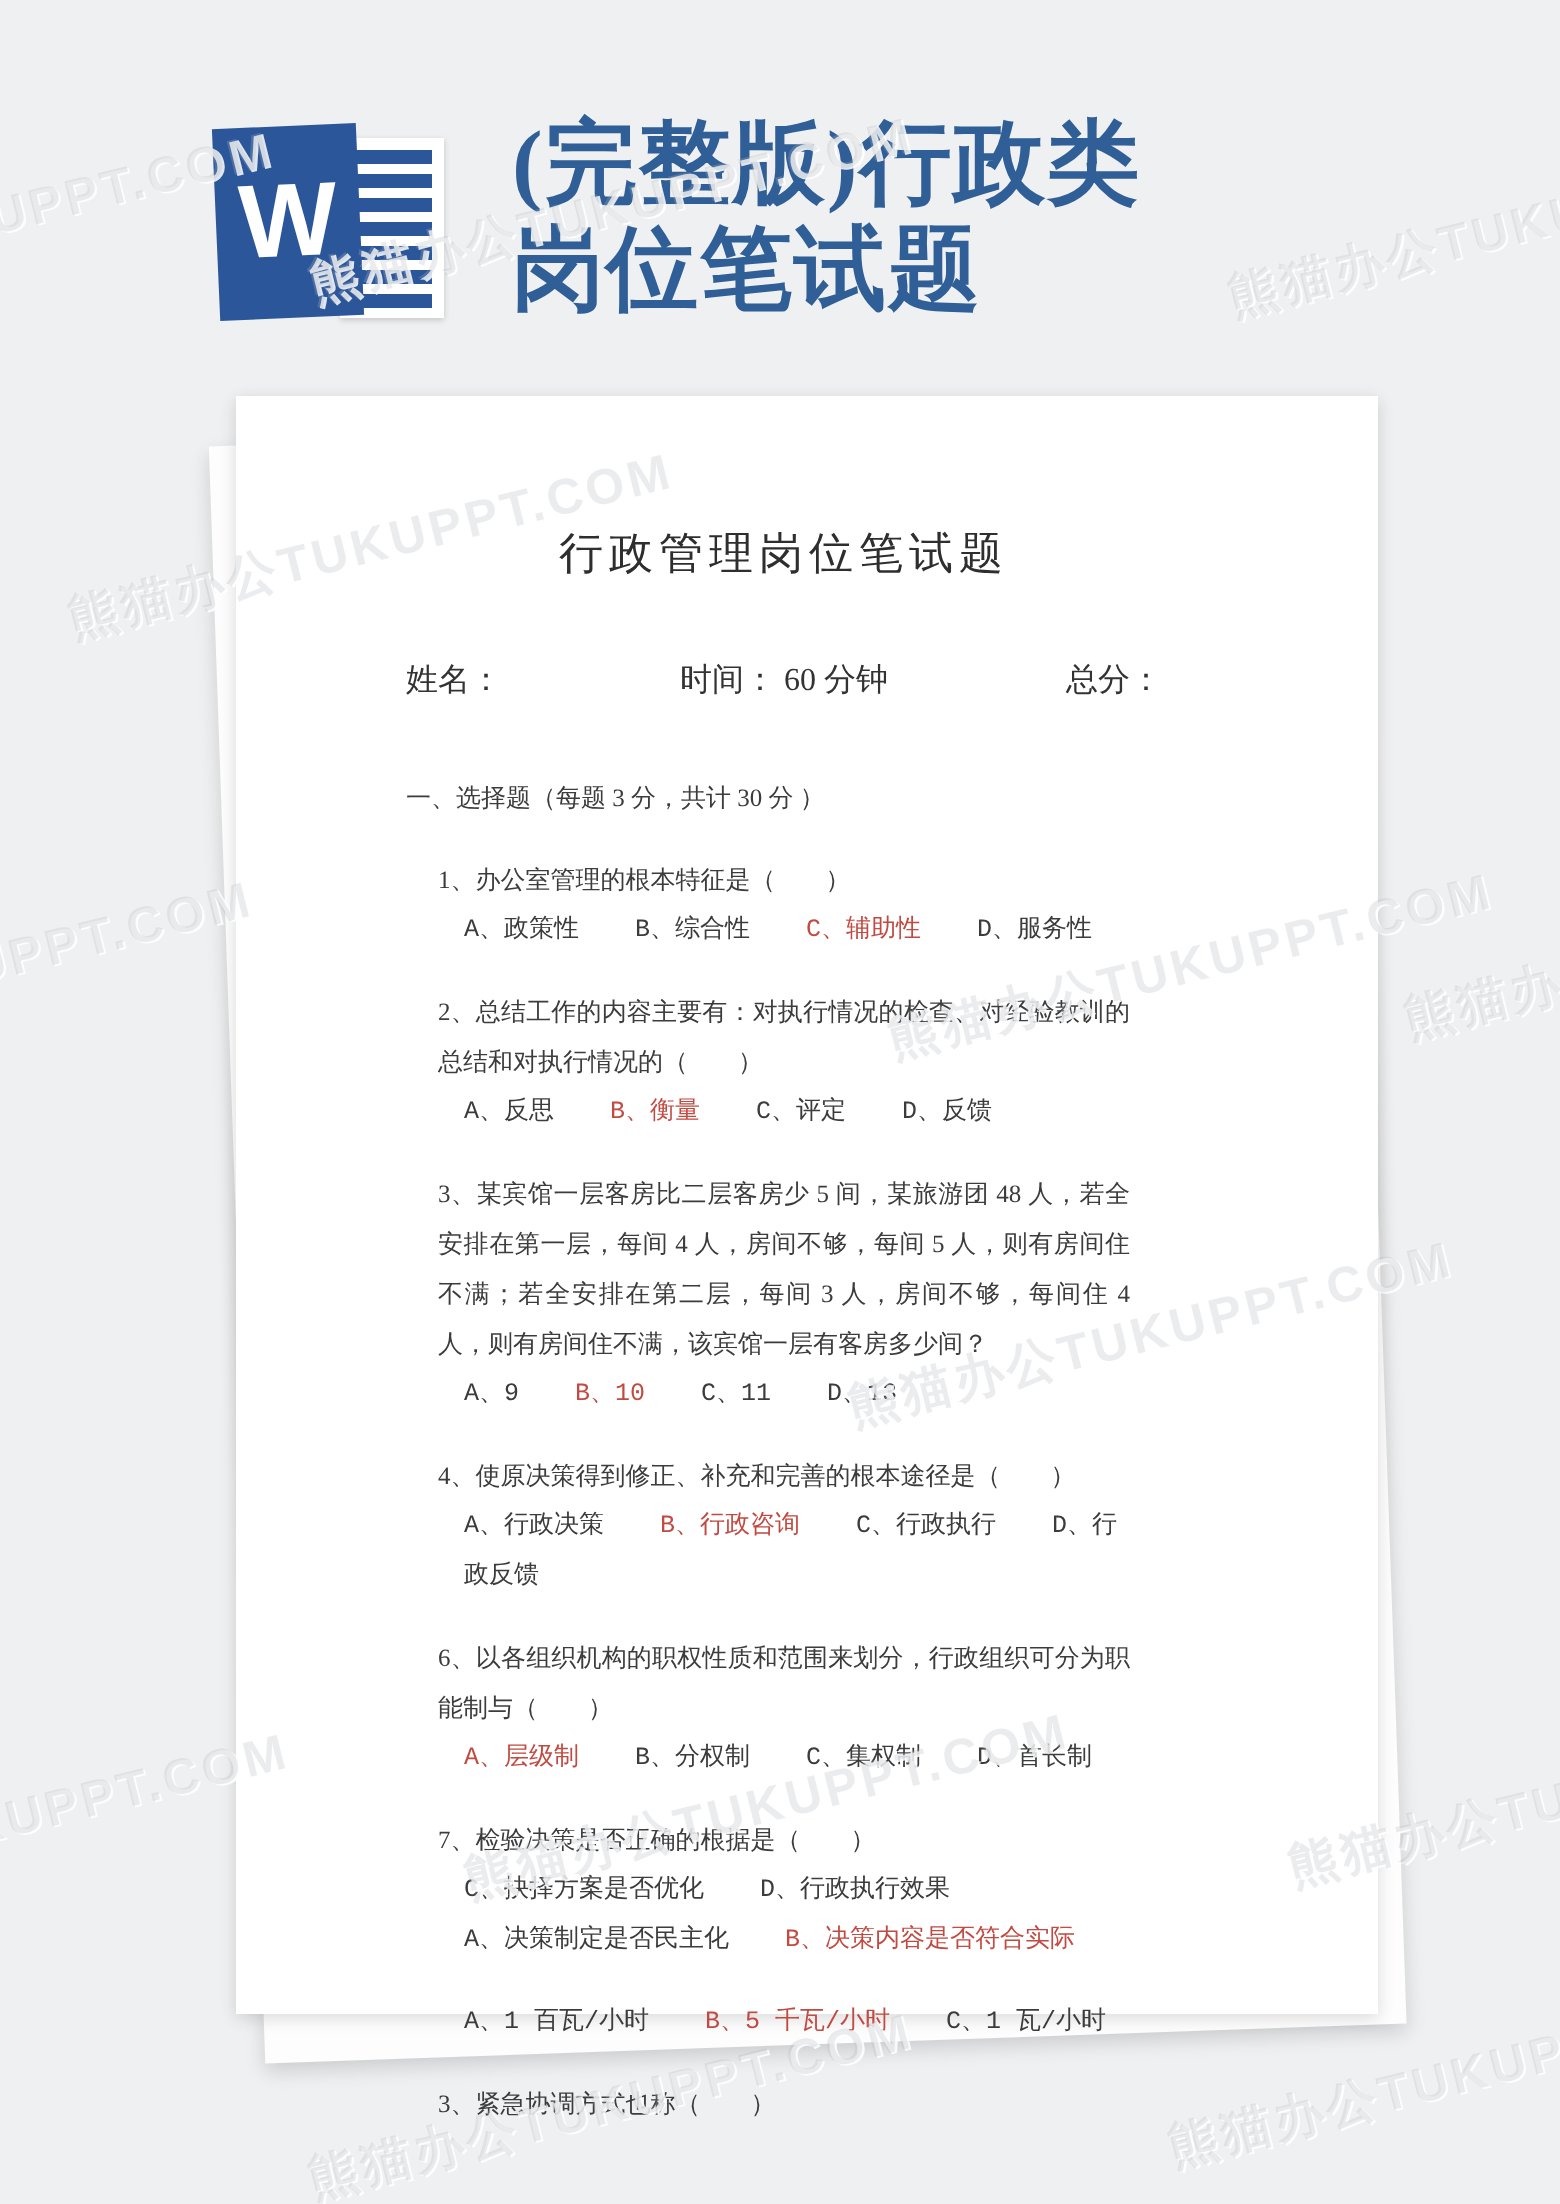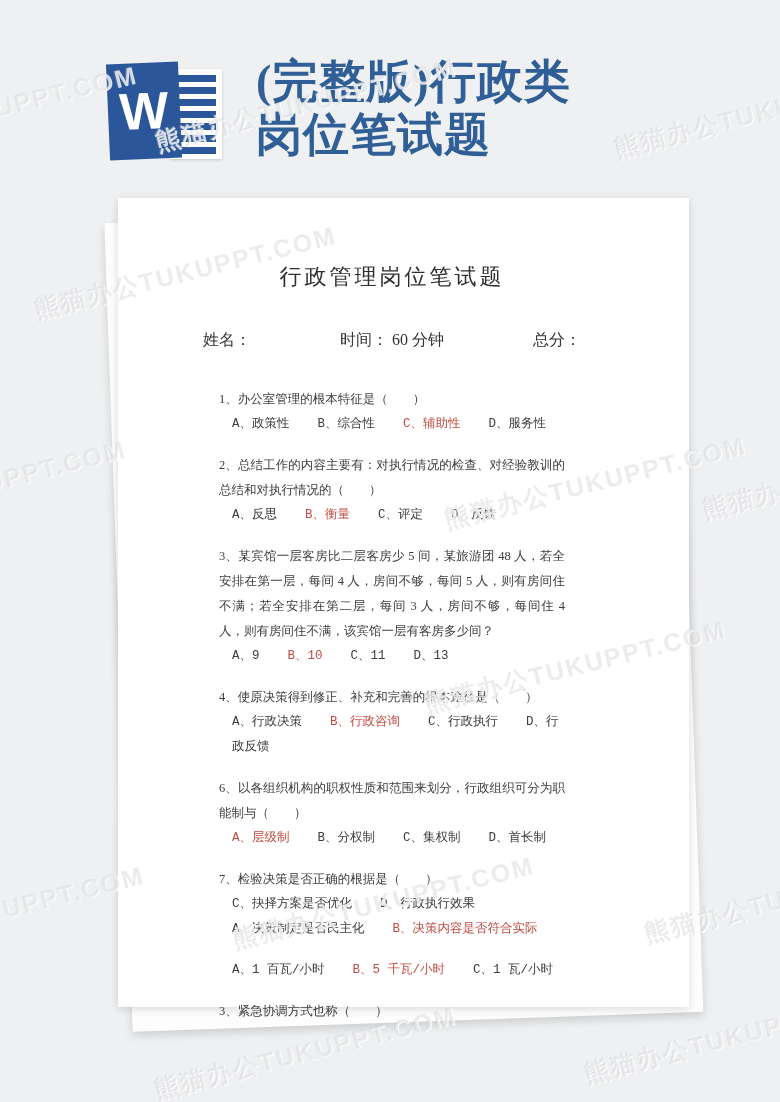--- a/index.html
+++ b/index.html
@@ -102,20 +102,21 @@
 
   <div class="paper">
     <h2 class="doc-title">行政管理岗位笔试题</h2>
 
     <div class="meta">
       <span class="mi">姓名：</span>
       <span class="mi"><span>时间：</span>&nbsp;<span>60 分钟</span></span>
       <span class="mi">总分：</span>
     </div>
 
+    <div class="section-header">一、选择题（每题 3 分，共计 30 分  ）</div>
 
     <div id="questions">
         <div class="q">
           <div class="q-text">1、办公室管理的根本特征是（　　）</div>
           <div class="opts"><span class="opt">A、政策性</span><span class="opt">B、综合性</span><span class="opt red">C、辅助性</span><span class="opt">D、服务性</span></div>
         </div>
         <div class="q">
           <div class="q-text">2、总结工作的内容主要有：对执行情况的检查、对经验教训的总结和对执行情况的（　　）</div>
           <div class="opts"><span class="opt">A、反思</span><span class="opt red">B、衡量</span><span class="opt">C、评定</span><span class="opt">D、反馈</span></div>
         </div>

